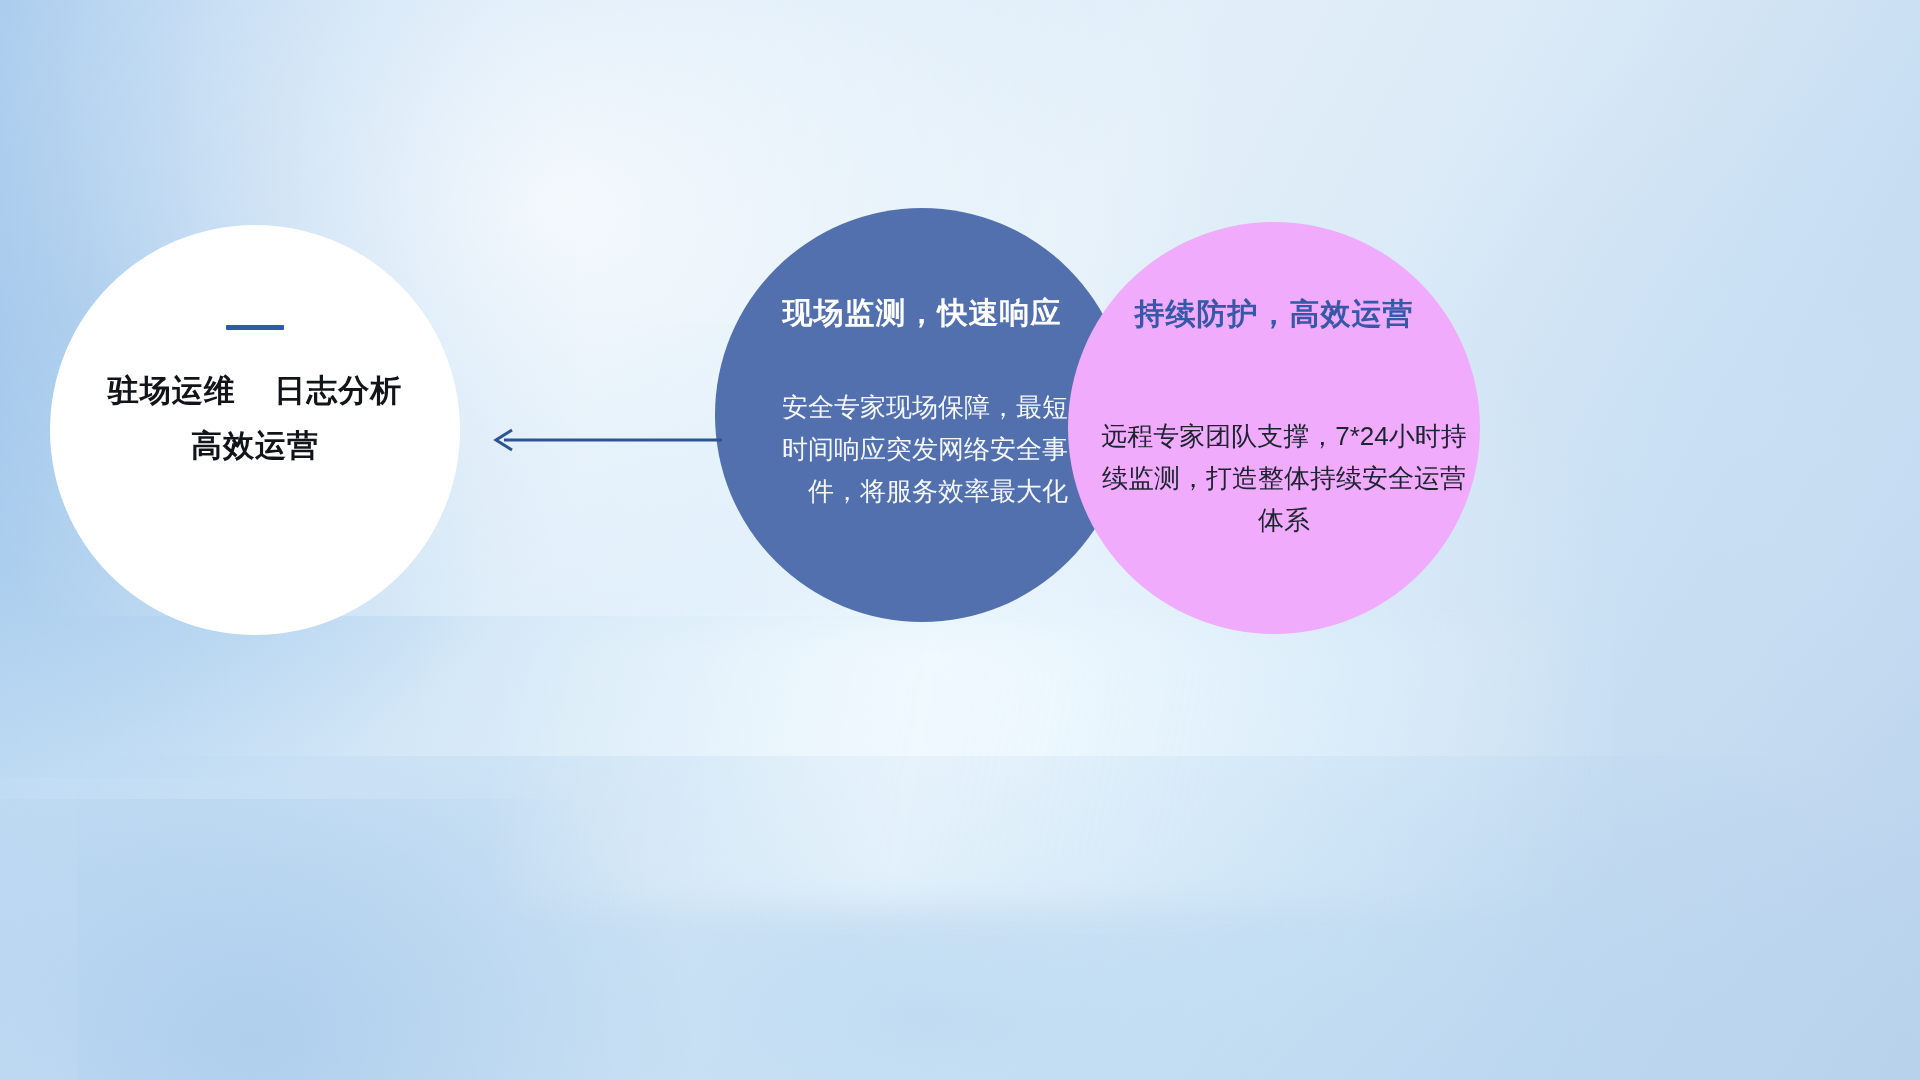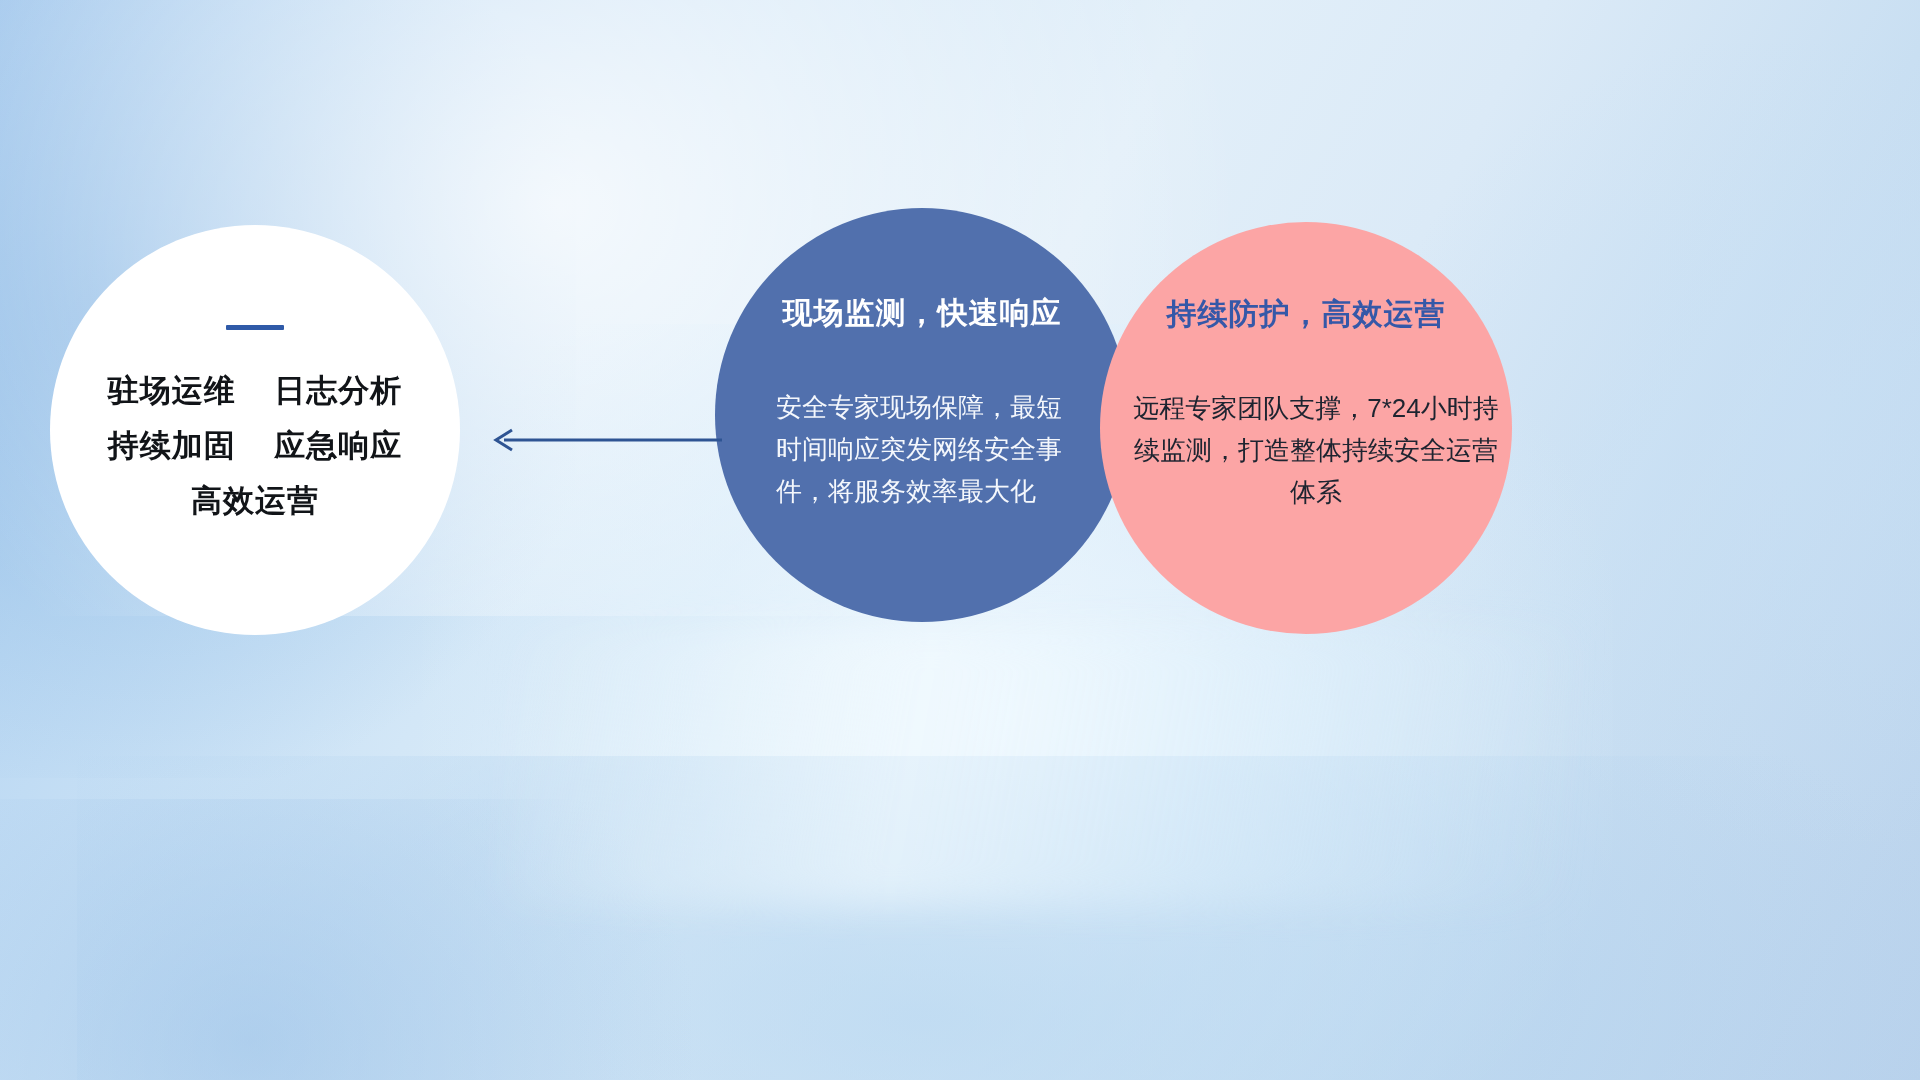--- a/index.html
+++ b/index.html
@@ -66,24 +66,25 @@
     background:#ffffff;
     z-index:3;
   }
   #circle-mid {
     left:715px; top:208px;
     width:414px; height:414px;
     background:#5170ad;
     z-index:2;
   }
   #circle-right {
-    left:1100px; top:222px;
+    left:1068px; top:222px;
     width:412px; height:412px;
-    background:#fca5a5;
+    background:#f0abfc;
     z-index:3;
+    gap:28px;
   }
 
   
   #left-dash {
     width:58px; height:5px;
     background:#2f5aa8;
     border-radius:1px;
     margin-top:100px;
   }
   #left-lines {
@@ -111,21 +112,21 @@
     color:#ffffff;
     letter-spacing:1px;
     white-space:nowrap;
   }
   #mid-body {
     margin-top:52px;
     width:292px;
     font-size:26px;
     color:#f4f7fc;
     line-height:1.62;
-    text-align:left;
+    text-align:right;
     font-weight:400;
   }
 
   
   #right-title {
     margin-top:72px;
     font-size:30px;
     font-weight:bold;
     color:#3558a8;
     letter-spacing:1px;
@@ -159,21 +160,20 @@
 <div id="bg-glow-right"></div>
 <div id="bg-glow-center"></div>
 <div id="bg-glow-bottom"></div>
 <div id="bg-glow-bottomleft"></div>
 <div id="bg-streak"></div>
 
 <div id="circle-left" class="circle">
   <div id="left-dash"></div>
   <div id="left-lines">
     <div class="left-line">驻场运维    日志分析</div>
-    <div class="left-line">持续加固    应急响应</div>
     <div class="left-line">高效运营</div>
   </div>
 </div>
 
 <div id="circle-mid" class="circle">
   <div id="mid-title">现场监测，快速响应</div>
   <div id="mid-body">安全专家现场保障，最短时间响应突发网络安全事件，将服务效率最大化</div>
 </div>
 
 <div id="circle-right" class="circle">

